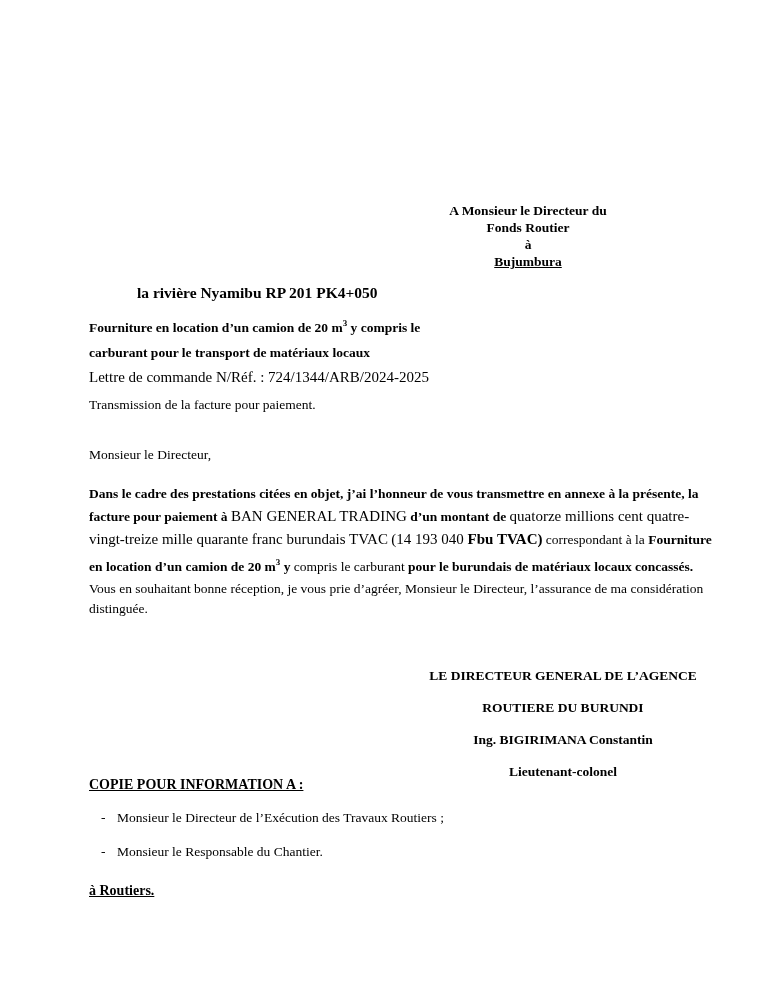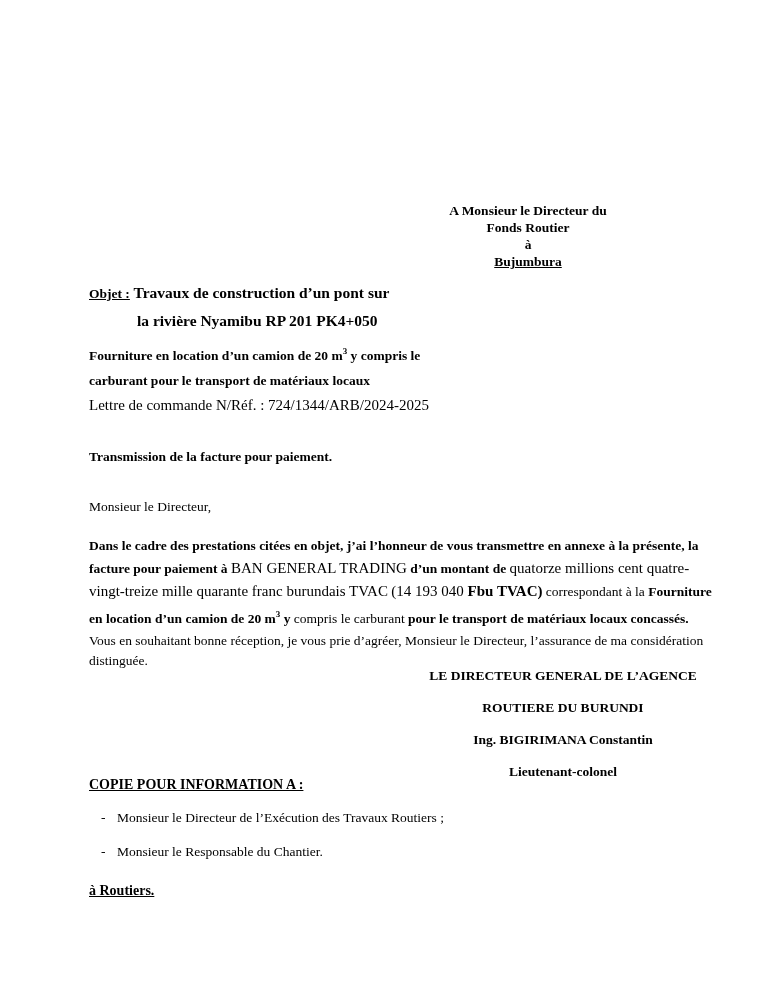--- a/index.html
+++ b/index.html
@@ -70,22 +70,22 @@
     line-height: 25px;
   }
   .ref-line {
     font-size: 15px;
     font-weight: normal;
     line-height: 24px;
     margin-top: 0;
   }
   .transmission {
     font-size: 13.5px;
-    font-weight: bold;
-    margin-top: 32px;
+    font-weight: normal;
+    margin-top: 8px;
   }
   .salutation {
     font-size: 13.5px;
     margin-top: 34px;
   }
   .para {
     font-size: 13.5px;
     line-height: 22px;
     margin-top: 20px;
     text-align: left;
@@ -155,44 +155,40 @@
 
   <div class="addressee">
     <span class="line">A Monsieur le Directeur du</span>
     <span class="line">Fonds Routier</span>
     <span class="line">à</span>
     <span class="line underline">Bujumbura</span>
   </div>
 
   <div class="body-block">
 
-    <div class="objet-line">
-      <span class="objet-label">Objet :</span>
-      <span>Travaux de construction d’un pont sur</span>
-    </div>
 
     <div class="objet-sub">la rivière Nyamibu RP 201 PK4+050</div>
 
     <div class="small-bold">
       <span>Fourniture en location d’un camion de 20 m</span><sup>3</sup><span> y compris le</span>
     </div>
 
     <div class="small-bold">carburant pour le transport de matériaux locaux</div>
 
     <div class="ref-line">Lettre de commande N/Réf. : 724/1344/ARB/2024-2025</div>
 
     <div class="transmission">Transmission de la facture pour paiement.</div>
 
     <div class="salutation">Monsieur le Directeur,</div>
 
     <div class="para">
       <b>Dans le cadre des prestations citées en objet, j’ai l’honneur de vous transmettre en annexe à la présente, la facture pour paiement à </b><span class="bigger">BAN GENERAL TRADING</span><b> d’un montant de</b>
       <span class="bigger">quatorze millions cent quatre-vingt-treize mille quarante franc burundais TVAC</span>
       <span class="bigger">(14 193 040 </span><b class="bigger">Fbu TVAC)</b><span> correspondant à la </span><b>Fourniture en location d’un camion de 20 m</b><b><sup>3</sup></b><b> y</b>
-      <span>compris le carburant </span><b>pour le transport de matériaux locaux concassés.</b>
+      <span>compris le carburant </span><b>pour le burundais de matériaux locaux concassés.</b>
     </div>
 
     <div class="para2">Vous en souhaitant bonne réception, je vous prie d’agréer, Monsieur le Directeur, l’assurance de ma considération distinguée.</div>
   </div>
 
   <div class="signature">
     <span class="sline">LE DIRECTEUR GENERAL DE L’AGENCE</span>
     <span class="sline">ROUTIERE DU BURUNDI</span>
     <span class="sline">Ing. BIGIRIMANA Constantin</span>
     <span class="sline">Lieutenant-colonel</span>

